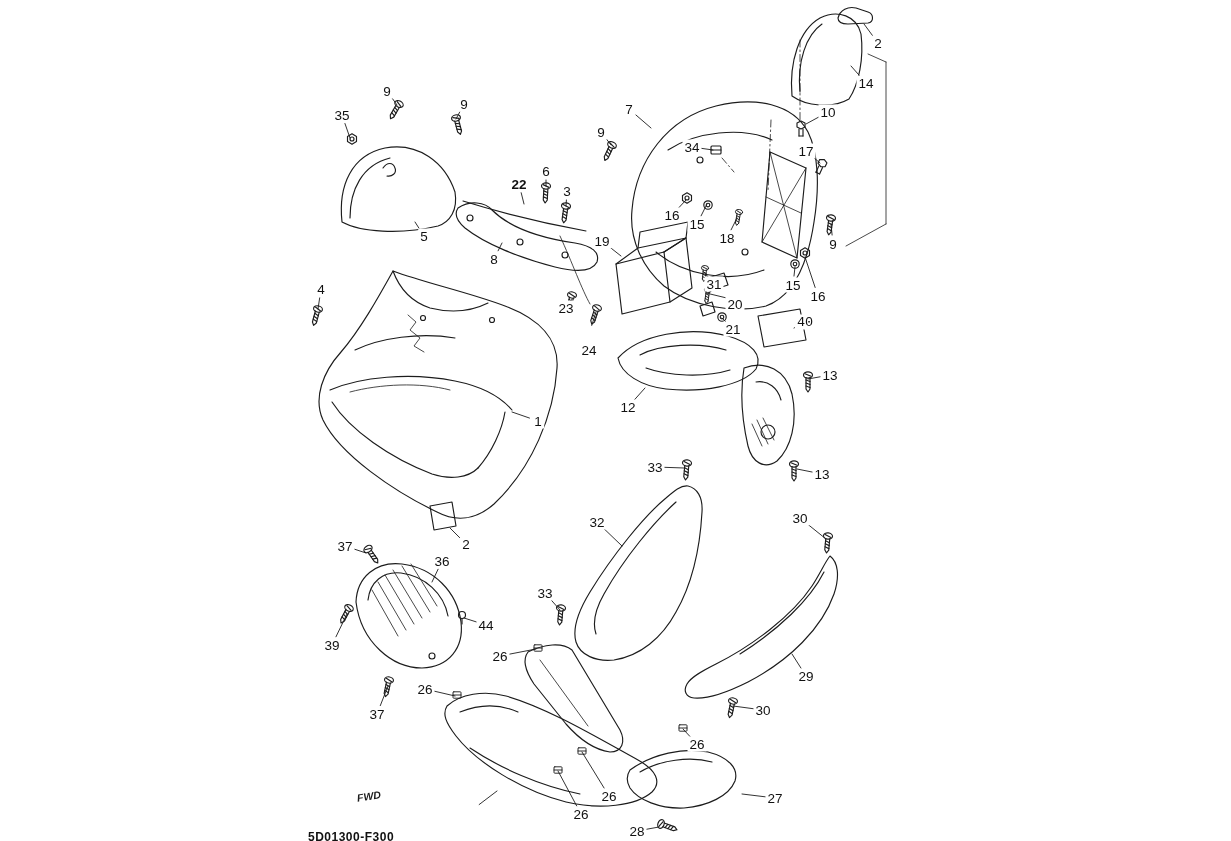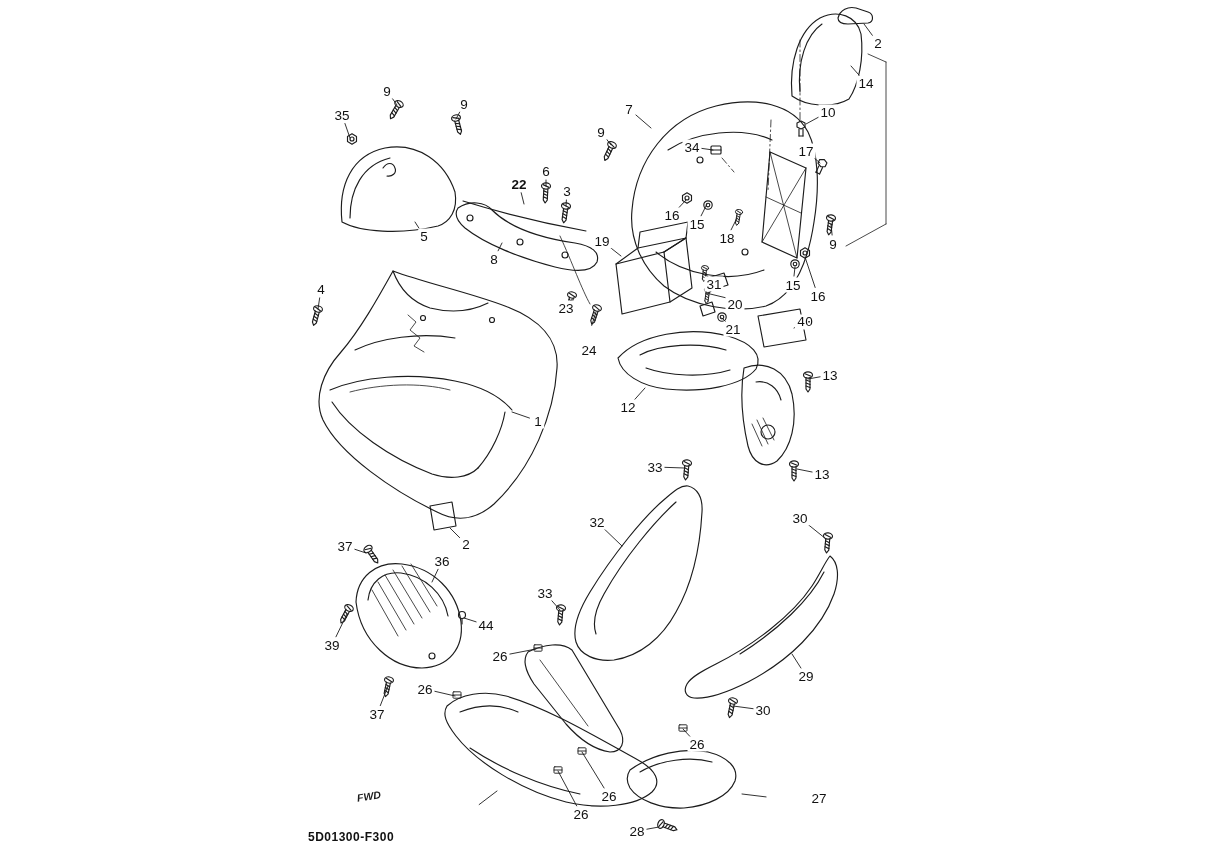--- a/index.html
+++ b/index.html
@@ -339,15 +339,15 @@
     <div class="callout" style="left: 545px; top: 593px;">33</div>
     <div class="callout" style="left: 500px; top: 656px;">26</div>
     <div class="callout" style="left: 425px; top: 689px;">26</div>
     <div class="callout" style="left: 377px; top: 714px;">37</div>
     <div class="callout" style="left: 806px; top: 676px;">29</div>
     <div class="callout" style="left: 763px; top: 710px;">30</div>
     <div class="callout" style="left: 697px; top: 744px;">26</div>
     <div class="callout" style="left: 472px; top: 810px; margin-top: 44px;">25</div>
     <div class="callout" style="left: 581px; top: 814px;">26</div>
     <div class="callout" style="left: 609px; top: 796px;">26</div>
-    <div class="callout" style="left: 775px; top: 798px; margin-left: 44px;">27</div>
+    <div class="callout" style="left: 775px; top: 798px;">27</div>
     <div class="callout" style="left: 637px; top: 831px;">28</div>
   </div>
 
 </body></html>

